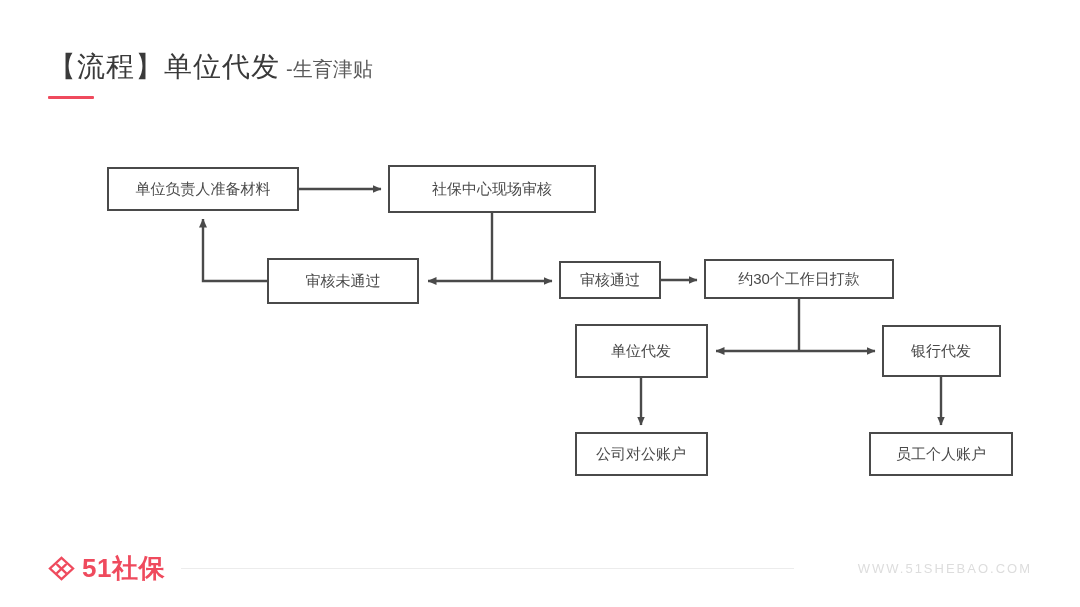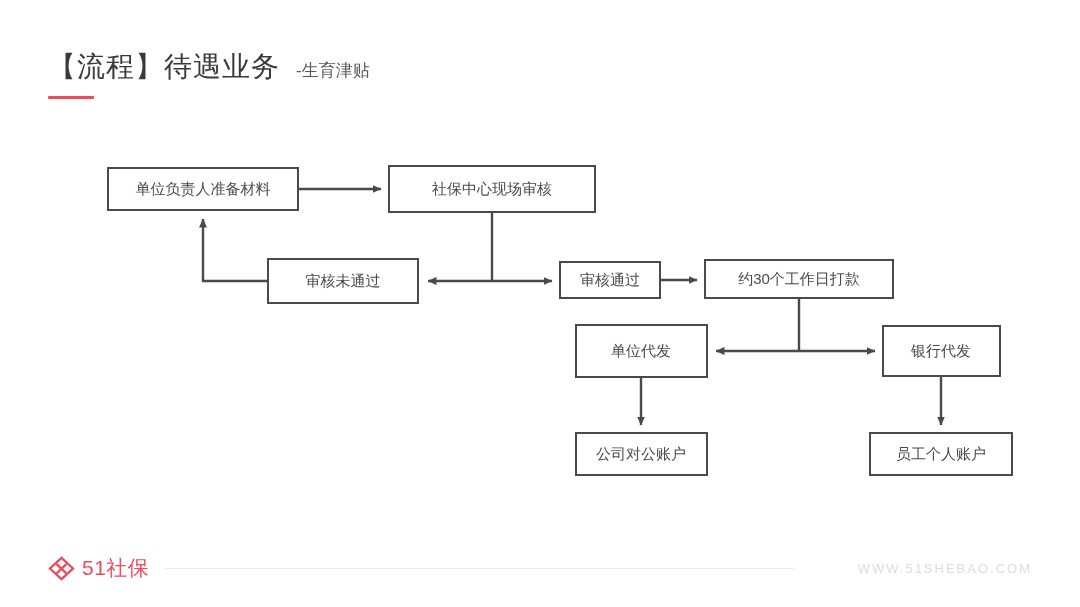--- a/index.html
+++ b/index.html
@@ -27,23 +27,23 @@
     align-items: baseline;
     white-space: nowrap;
   }
   .title-main {
     font-size: 28px;
     letter-spacing: 1px;
     color: #3a3a3a;
     font-weight: 400;
   }
   .title-sub {
-    font-size: 17px;
+    font-size: 20px;
     color: #5a5a5a;
-    margin-left: 16px;
+    margin-left: 6px;
     font-weight: 400;
   }
   .title-underline {
     margin-top: 10px;
     width: 46px;
     height: 3px;
     background: #ef4a5d;
     border-radius: 1px;
   }
 
@@ -90,22 +90,22 @@
     display: flex;
     align-items: center;
     gap: 7px;
   }
   .brand-mark {
     width: 27px;
     height: 25px;
     flex: none;
   }
   .brand-name {
-    font-size: 21px;
-    font-weight: 400;
+    font-size: 26px;
+    font-weight: 700;
     color: #ef4a5d;
     letter-spacing: 0.5px;
   }
   .footer-rule {
     flex: 1;
     height: 1px;
     background: #ececec;
     margin: 0 16px;
   }
   .footer-url {
@@ -114,21 +114,21 @@
     letter-spacing: 2px;
     white-space: nowrap;
     margin-left: 48px;
   }
 </style>
 </head>
 <body>
 
 <div class="title-block">
   <div class="title-line">
-    <span class="title-main">【流程】待遇业务</span>
+    <span class="title-main">【流程】单位代发</span>
     <span class="title-sub">-生育津贴</span>
   </div>
   <div class="title-underline"></div>
 </div>
 
 <svg class="flow-canvas" viewBox="0 0 1080 607">
   <defs>
     <marker id="arrowhead" markerWidth="9" markerHeight="8" refX="8.5" refY="4" orient="auto" markerUnits="userSpaceOnUse">
       <path d="M0,0 L9,4 L0,8 z" fill="#4a4a4a"></path>
     </marker>

